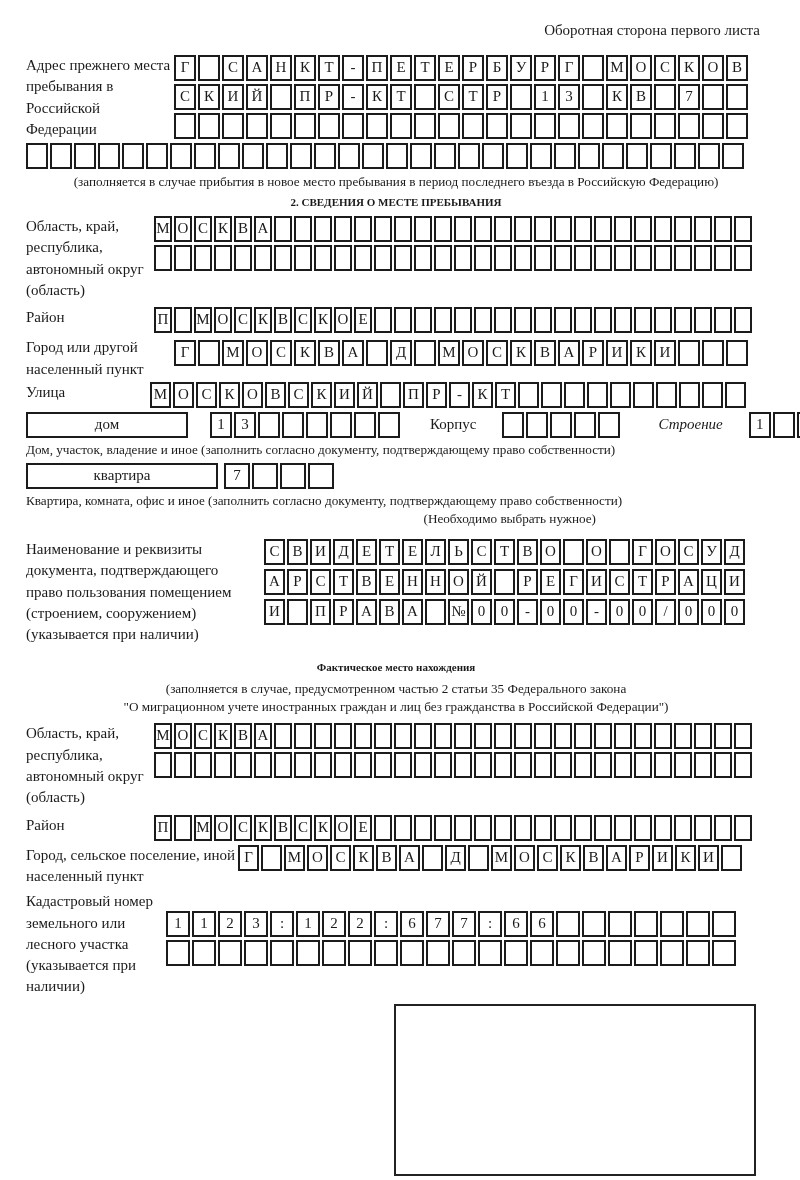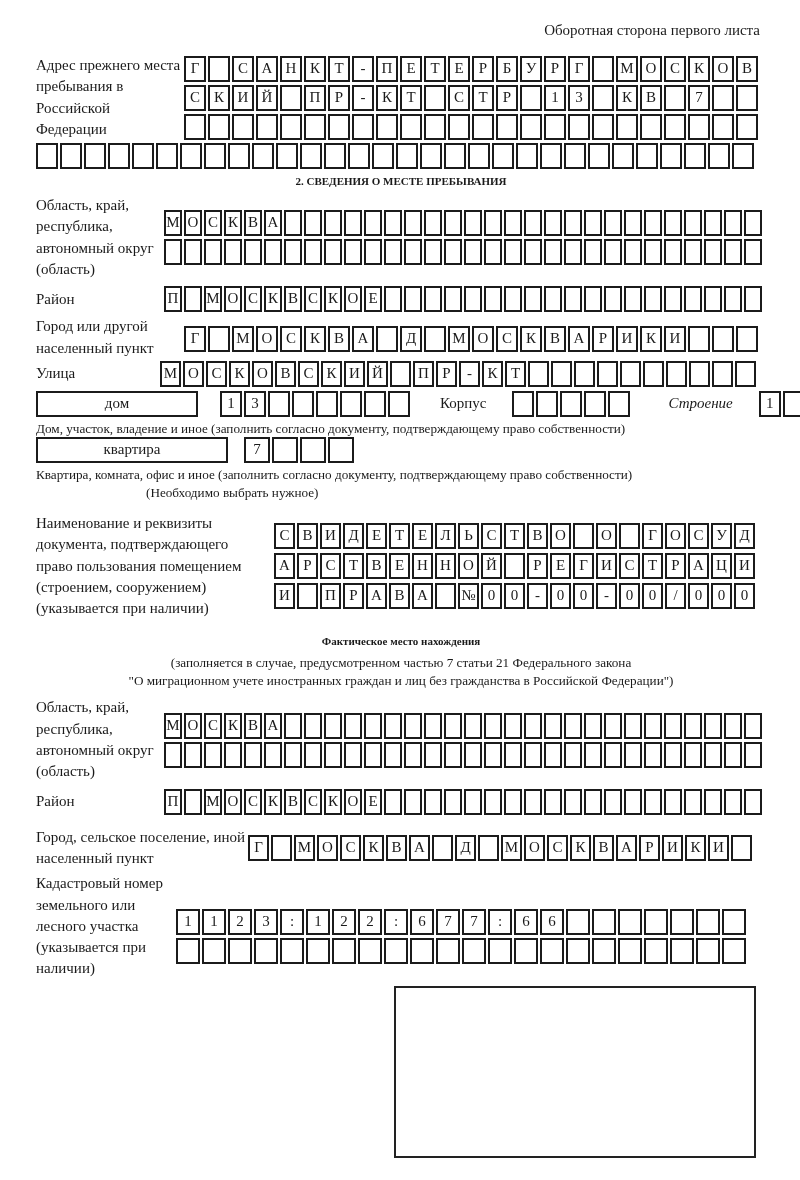--- a/index.html
+++ b/index.html
@@ -1,22 +1,22 @@
 <!DOCTYPE html>
 <html><head>
 <meta charset="utf-8">
 <style>
   html,body{margin:0;padding:0;background:#ffffff;}
   .page{
     position:relative;width:800px;height:1180px;box-sizing:border-box;
-    padding:20px 34px 0 36px;overflow:hidden;background:#fff;
+    padding:20px 34px 0 26px;overflow:hidden;background:#fff;
     font-family:"Liberation Serif","DejaVu Serif",serif;color:#1a1a1a;
   }
   .hdr-right{text-align:right;font-size:15px;margin:2px 6px 16px 0;}
-  .field{display:flex;align-items:center;}
+  .field{display:flex;align-items:flex-start;}
   .fl{font-size:15px;line-height:1.42;flex:0 0 auto;}
   .cellcol{display:flex;flex-direction:column;gap:3px;}
   .cells{display:flex;gap:2px;}
   .cells .cell{
     flex:0 0 auto;width:var(--cw,22px);height:26px;box-sizing:border-box;
     border:2px solid #1b1b1b;background:#fff;text-align:center;
     font-size:15px;line-height:21px;overflow:hidden;
   }
   .note{font-size:13.2px;}
   .note.center{text-align:center;}
@@ -147,20 +147,21 @@
       <span class="cell"></span>
       <span class="cell"></span>
       <span class="cell"></span>
       <span class="cell"></span>
       <span class="cell"></span>
       <span class="cell"></span>
       <span class="cell"></span>
       <span class="cell"></span>
       <span class="cell"></span>
     </div>
+  <div class="note center" style="margin-top:5px;">(заполняется в случае прибытия в новое место пребывания в период последнего въезда в Российскую Федерацию)</div>
 
   <div class="sec-title" style="margin:6px 0 8px 0;">2. СВЕДЕНИЯ О МЕСТЕ ПРЕБЫВАНИЯ</div>
 
   <div class="field">
     <div class="fl" style="width:128px;">Область, край, республика, автономный округ (область)</div>
     <div class="cellcol">
       <div class="cells" style="--cw:18px;">
           <span class="cell">М</span>
           <span class="cell">О</span>
           <span class="cell">С</span>
@@ -348,32 +349,32 @@
     <div class="fl" style="margin:0 4px 0 16px;font-style:italic;">Строение</div>
     <div class="cells" style="--cw:22px;">
         <span class="cell">1</span>
         <span class="cell"></span>
         <span class="cell"></span>
         <span class="cell"></span>
       </div>
   </div>
   <div class="note" style="margin-top:4px;">Дом, участок, владение и иное (заполнить согласно документу, подтверждающему право собственности)</div>
 
-  <div class="inline-row" style="gap:16px;align-items:center;">
+  <div class="inline-row" style="margin-top:5px;gap:6px;align-items:center;">
     <div class="labelbox" style="width:192px;">квартира</div>
     <div class="cells" style="--cw:26px;">
         <span class="cell">7</span>
         <span class="cell"></span>
         <span class="cell"></span>
         <span class="cell"></span>
       </div>
   </div>
   <div class="note" style="margin-top:4px;">Квартира, комната, офис и иное (заполнить согласно документу, подтверждающему право собственности)</div>
 
-  <div class="note" style="margin-top:2px;width:460px;text-align:left;margin-left:110px;">(Необходимо выбрать нужное)</div>
+  <div class="note" style="margin-top:2px;width:460px;text-align:right;margin-left:110px;">(Необходимо выбрать нужное)</div>
 
   <div class="field" style="margin-top:12px;">
     <div class="fl" style="width:238px;padding-right:6px;box-sizing:border-box;">Наименование и реквизиты документа, подтверждающего право пользования помещением (строением, сооружением) (указывается при наличии)</div>
     <div class="cellcol" style="gap:4px;">
       <div class="cells" style="--cw:21px;">
           <span class="cell">С</span>
           <span class="cell">В</span>
           <span class="cell">И</span>
           <span class="cell">Д</span>
           <span class="cell">Е</span>
@@ -437,21 +438,21 @@
           <span class="cell">0</span>
           <span class="cell">/</span>
           <span class="cell">0</span>
           <span class="cell">0</span>
           <span class="cell">0</span>
         </div>
     </div>
   </div>
 
   <div class="sec-title" style="margin:16px 0 8px 0;">Фактическое место нахождения</div>
-  <div class="note center">(заполняется в случае, предусмотренном частью 7 статьи 21 Федерального закона</div>
+  <div class="note center">(заполняется в случае, предусмотренном частью 2 статьи 35 Федерального закона</div>
   <div class="note center" style="margin-top:2px;">"О миграционном учете иностранных граждан и лиц без гражданства в Российской Федерации")</div>
 
   <div class="field" style="margin-top:8px;">
     <div class="fl" style="width:128px;">Область, край, республика, автономный округ (область)</div>
     <div class="cellcol">
       <div class="cells" style="--cw:18px;">
           <span class="cell">М</span>
           <span class="cell">О</span>
           <span class="cell">С</span>
           <span class="cell">К</span>
@@ -546,21 +547,21 @@
         <span class="cell"></span>
         <span class="cell"></span>
         <span class="cell"></span>
         <span class="cell"></span>
         <span class="cell"></span>
         <span class="cell"></span>
         <span class="cell"></span>
       </div>
   </div>
 
-  <div class="field" style="margin-top:12px;">
+  <div class="field" style="margin-top:4px;">
     <div class="fl" style="width:212px;">Город, сельское поселение, иной населенный пункт</div>
     <div class="cells" style="--cw:21px;">
         <span class="cell">Г</span>
         <span class="cell"></span>
         <span class="cell">М</span>
         <span class="cell">О</span>
         <span class="cell">С</span>
         <span class="cell">К</span>
         <span class="cell">В</span>
         <span class="cell">А</span>

